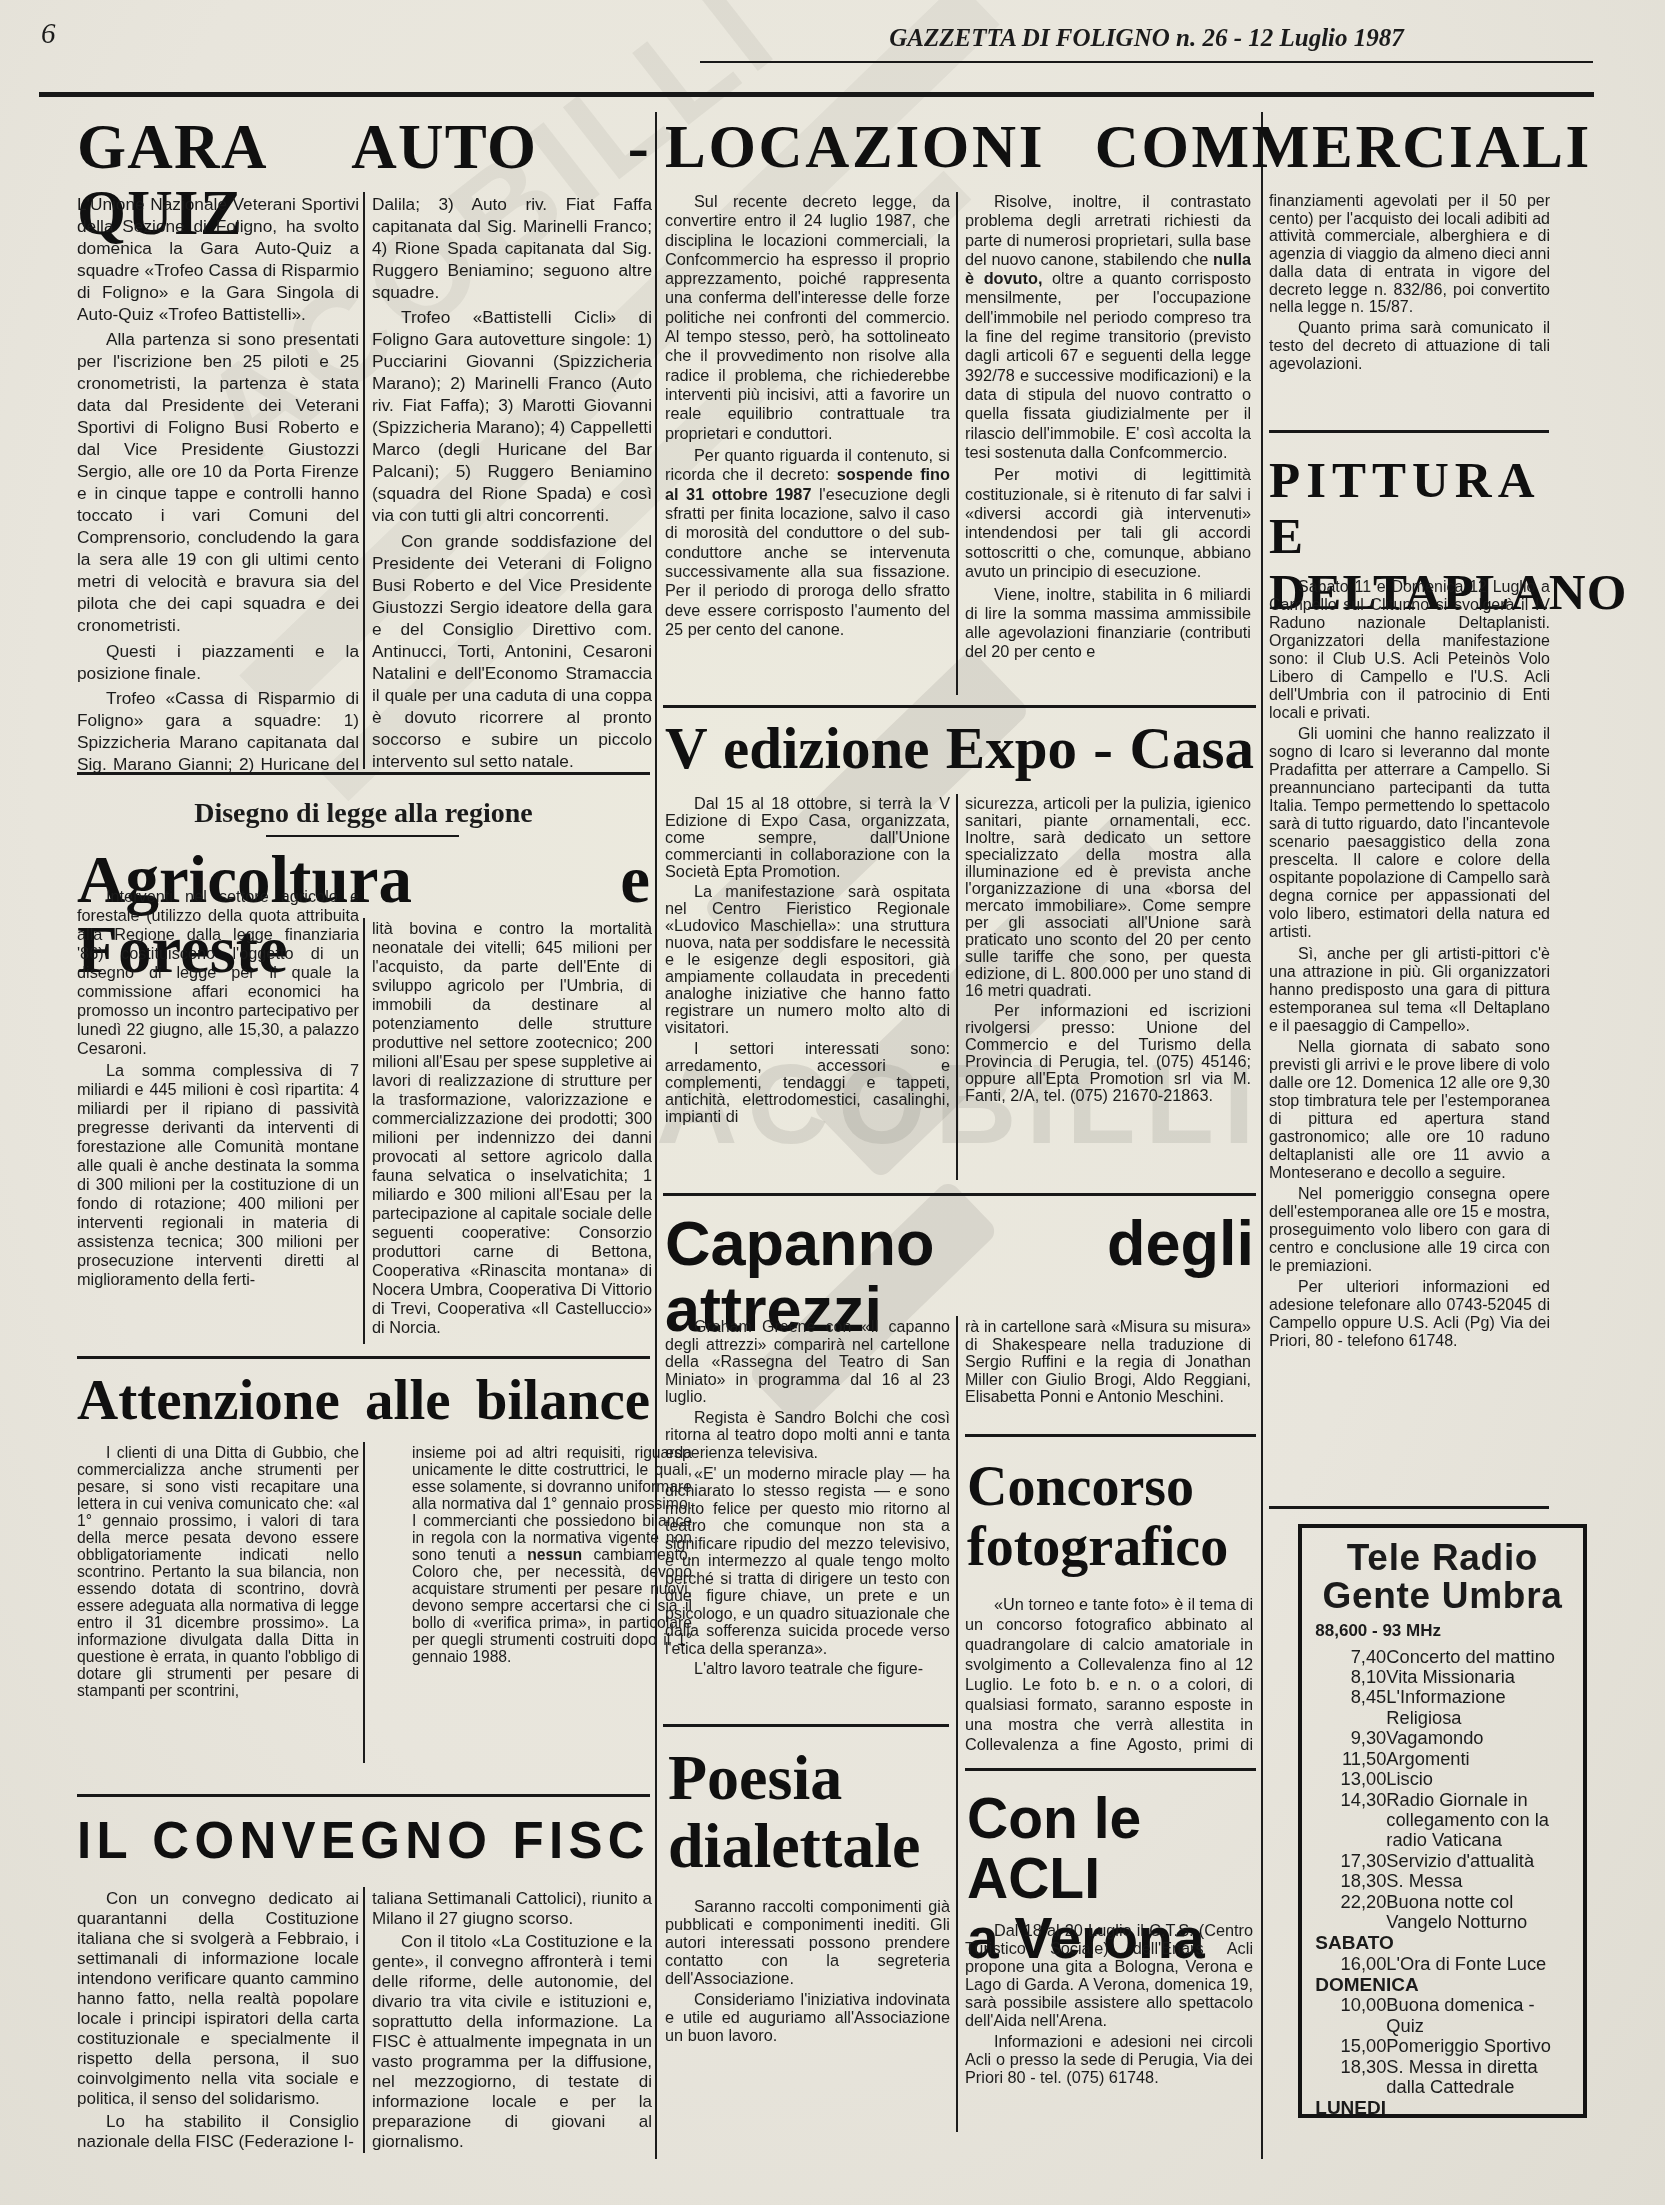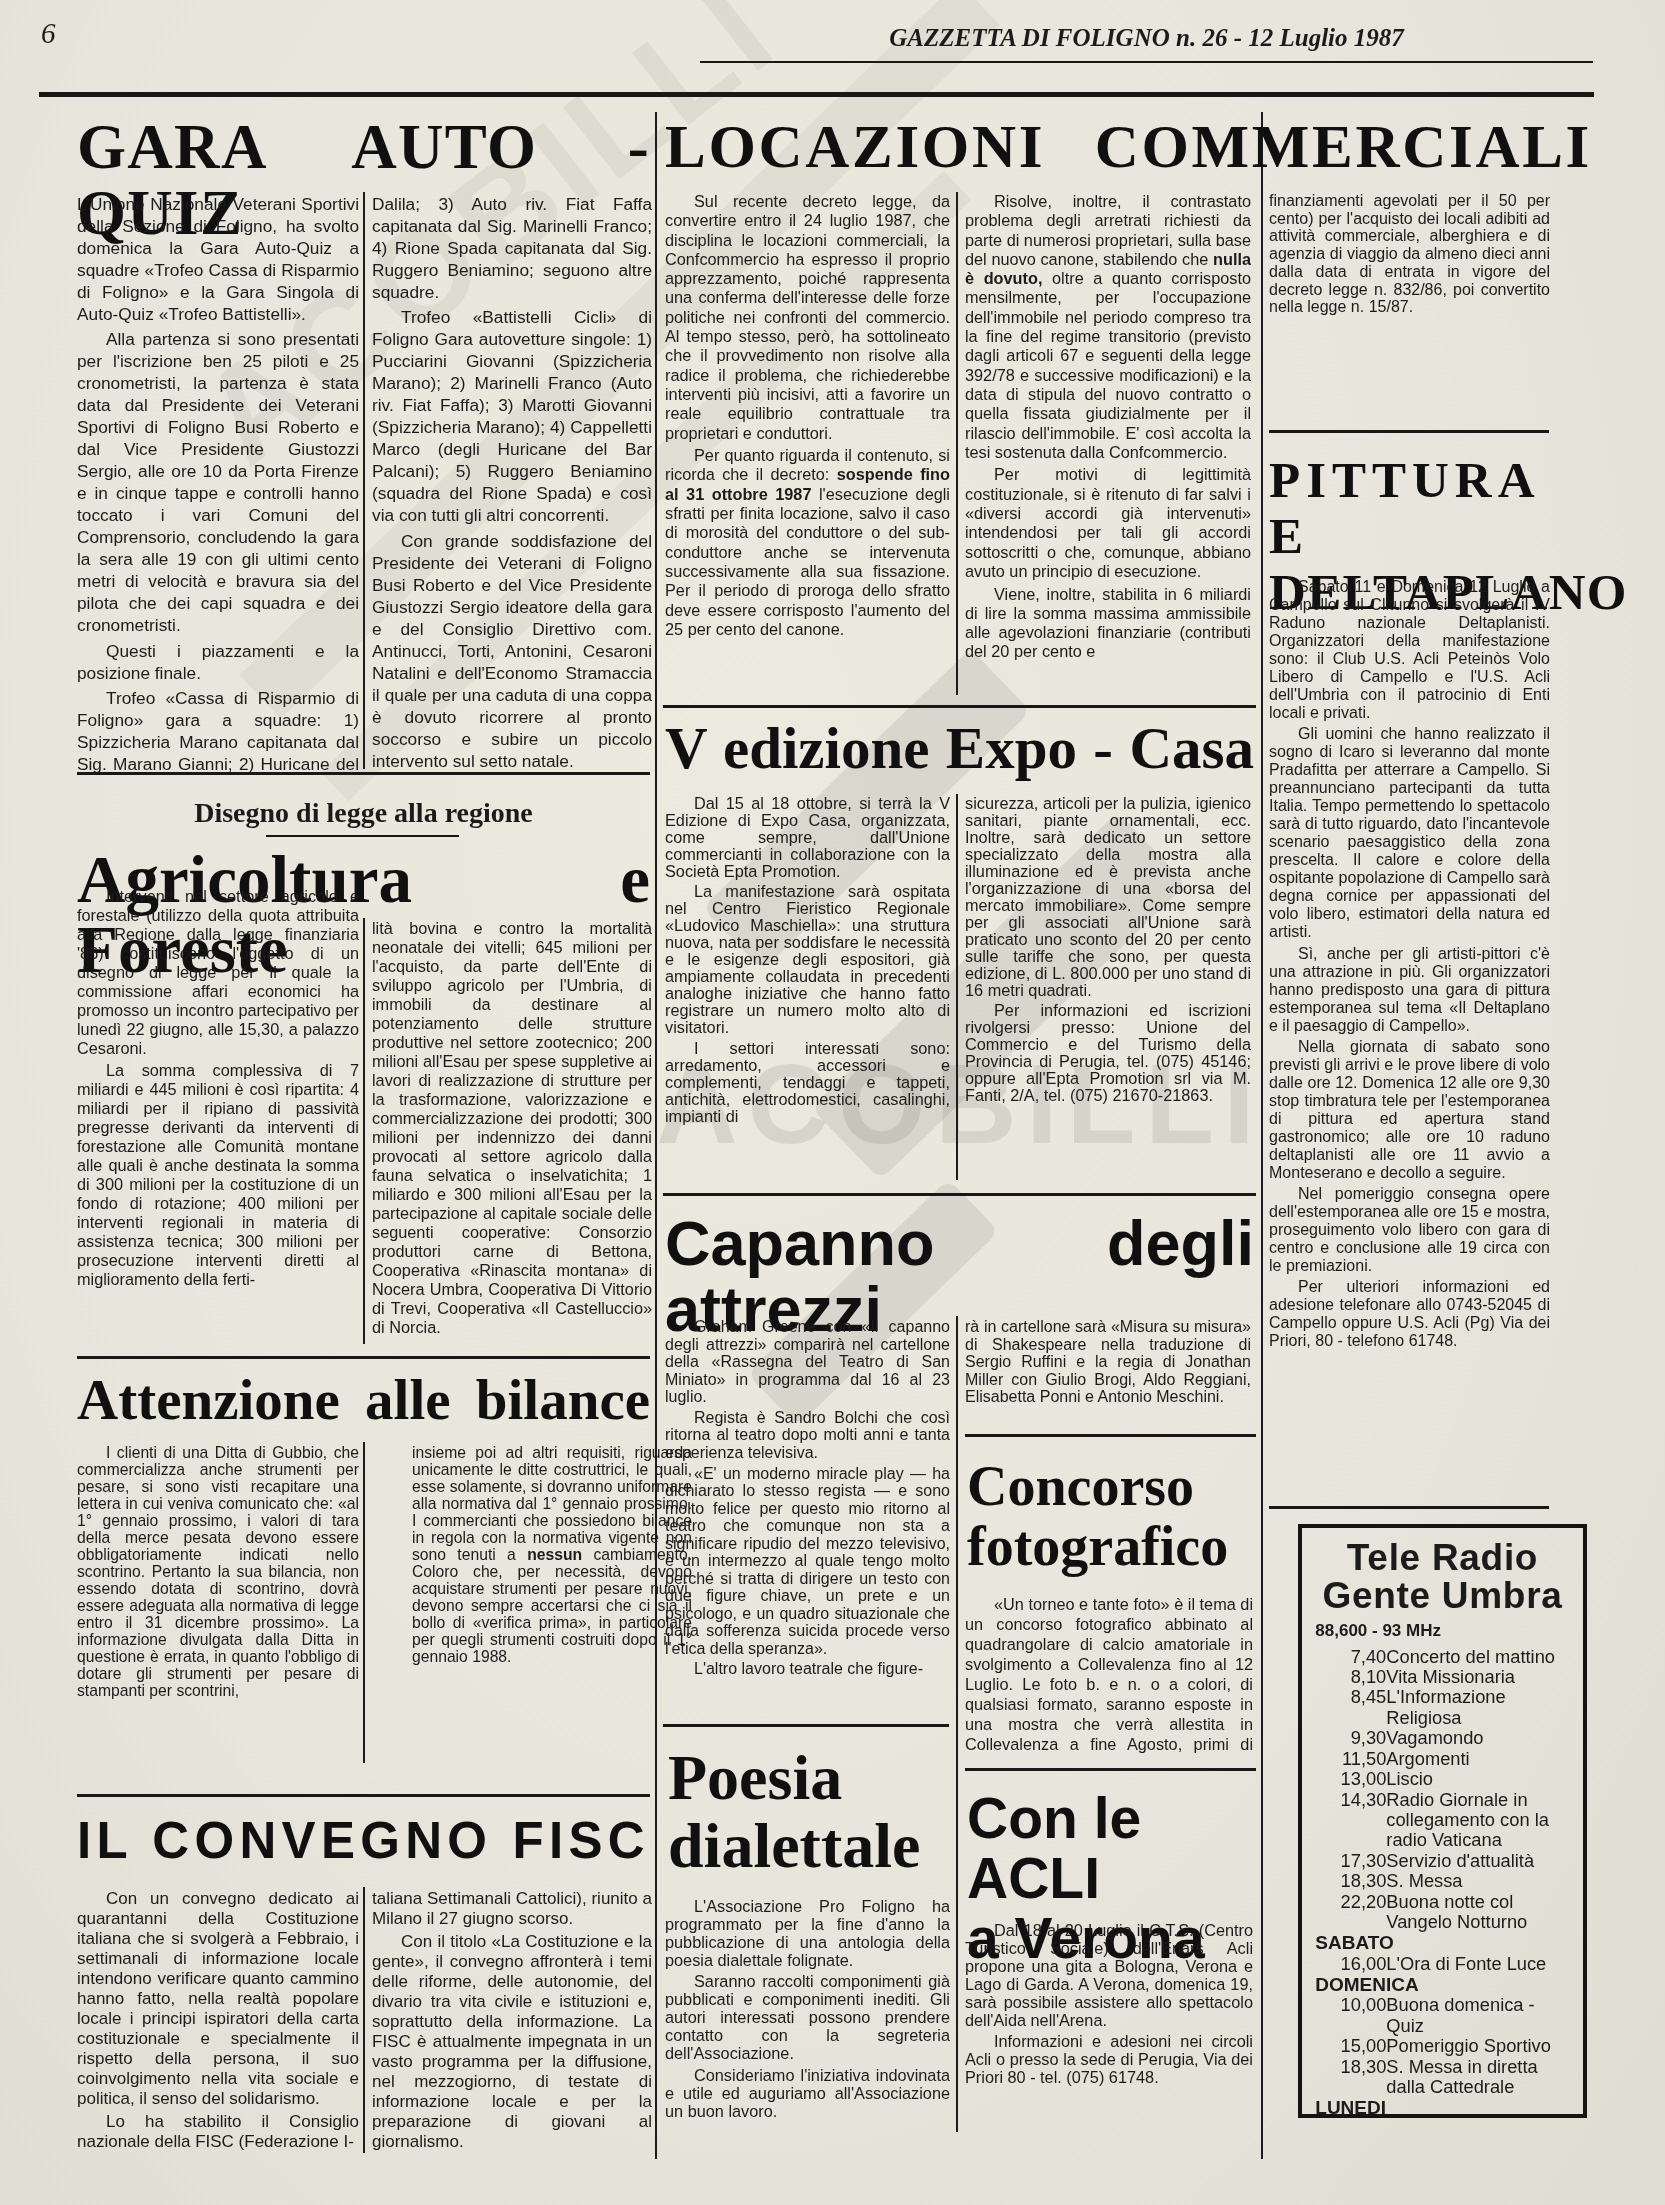--- a/index.html
+++ b/index.html
@@ -92,20 +92,21 @@
       <p>Sul recente decreto legge, da convertire entro il 24 luglio 1987, che disciplina le locazioni commerciali, la Confcommercio ha espresso il proprio apprezzamento, poiché rappresenta una conferma dell'interesse delle forze politiche nei confronti del commercio. Al tempo stesso, però, ha sottolineato che il provvedimento non risolve alla radice il problema, che richiederebbe interventi più incisivi, atti a favorire un reale equilibrio contrattuale tra proprietari e conduttori.</p>
       <p><span>Per quanto riguarda il contenuto, si ricorda che il decreto: </span><b>sospende fino al 31 ottobre 1987</b><span> l'esecuzione degli sfratti per finita locazione, salvo il caso di morosità del conduttore o del sub-conduttore anche se intervenuta successivamente alla sua fissazione. Per il periodo di proroga dello sfratto deve essere corrisposto l'aumento del 25 per cento del canone.</span></p>
     </div>
     <div class="col b-locaz" style="left:965px;top:192px;width:286px;height:510px;">
       <p><span>Risolve, inoltre, il contrastato problema degli arretrati richiesti da parte di numerosi proprietari, sulla base del nuovo canone, stabilendo che </span><b>nulla è dovuto,</b><span> oltre a quanto corrisposto mensilmente, per l'occupazione dell'immobile nel periodo compreso tra la fine del regime transitorio (previsto dagli articoli 67 e seguenti della legge 392/78 e successive modificazioni) e la data di stipula del nuovo contratto o quella fissata giudizialmente per il rilascio dell'immobile. E' così accolta la tesi sostenuta dalla Confcommercio.</span></p>
       <p>Per motivi di legittimità costituzionale, si è ritenuto di far salvi i «diversi accordi già intervenuti» intendendosi per tali gli accordi sottoscritti o che, comunque, abbiano avuto un principio di esecuzione.</p>
       <p>Viene, inoltre, stabilita in 6 miliardi di lire la somma massima ammissibile alle agevolazioni finanziarie (contributi del 20 per cento e</p>
     </div>
     <div class="col b-locaz3" style="left:1269px;top:192px;width:281px;height:225px;">
       <p class="ni">finanziamenti agevolati per il 50 per cento) per l'acquisto dei locali adibiti ad attività commerciale, alberghiera e di agenzia di viaggio da almeno dieci anni dalla data di entrata in vigore del decreto legge n. 832/86, poi convertito nella legge n. 15/87.</p>
+      <p>Quanto prima sarà comunicato il testo del decreto di attuazione di tali agevolazioni.</p>
     </div>
   </section>
 
   <div class="hr" style="left:1269px;top:430px;width:280px;height:2.7px;"></div>
   <section>
     <div class="abs serif hl" style="left:1269px;top:452px;width:281px;font-size:51px;line-height:56px;">
       <div style="letter-spacing:6px;">PITTURA E</div>
       <div style="letter-spacing:1.3px;">DELTAPLANO</div>
     </div>
     <div class="col b-pitt" style="left:1269px;top:578px;width:281px;height:921px;">
@@ -250,21 +251,20 @@
     </div>
   </section>
 
   <div class="hr" style="left:663px;top:1724px;width:286px;height:3.3px;"></div>
   <section>
     <div class="abs serif hl" style="left:668px;top:1744px;width:282px;font-size:64px;line-height:68px;">
       <div>Poesia</div>
       <div>dialettale</div>
     </div>
     <div class="col b-poe" style="left:665px;top:1897px;width:285px;height:240px;">
-      <p>L'Associazione Pro Foligno ha programmato per la fine d'anno la pubblicazione di una antologia della poesia dialettale folignate.</p>
       <p>Saranno raccolti componimenti già pubblicati e componimenti inediti. Gli autori interessati possono prendere contatto con la segreteria dell'Associazione.</p>
       <p>Consideriamo l'iniziativa indovinata e utile ed auguriamo all'Associazione un buon lavoro.</p>
     </div>
   </section>
 
   <div class="hr" style="left:77px;top:1356px;width:573px;height:2.7px;"></div>
   <section>
     <h1 class="abs serif hl spread" style="left:77px;top:1370px;width:573px;font-size:57px;margin:0;">Attenzione alle bilance</h1>
     <div class="col b-bil" style="left:77px;top:1444px;width:282px;height:318px;">
       <p>I clienti di una Ditta di Gubbio, che commercializza anche strumenti per pesare, si sono visti recapitare una lettera in cui veniva comunicato che: «al 1° gennaio prossimo, i valori di tara della merce pesata devono essere obbligatoriamente indicati nello scontrino. Pertanto la sua bilancia, non essendo dotata di scontrino, dovrà essere adeguata alla normativa di legge entro il 31 dicembre prossimo». La informazione divulgata dalla Ditta in questione è errata, in quanto l'obbligo di dotare gli strumenti per pesare di stampanti per scontrini,</p>

